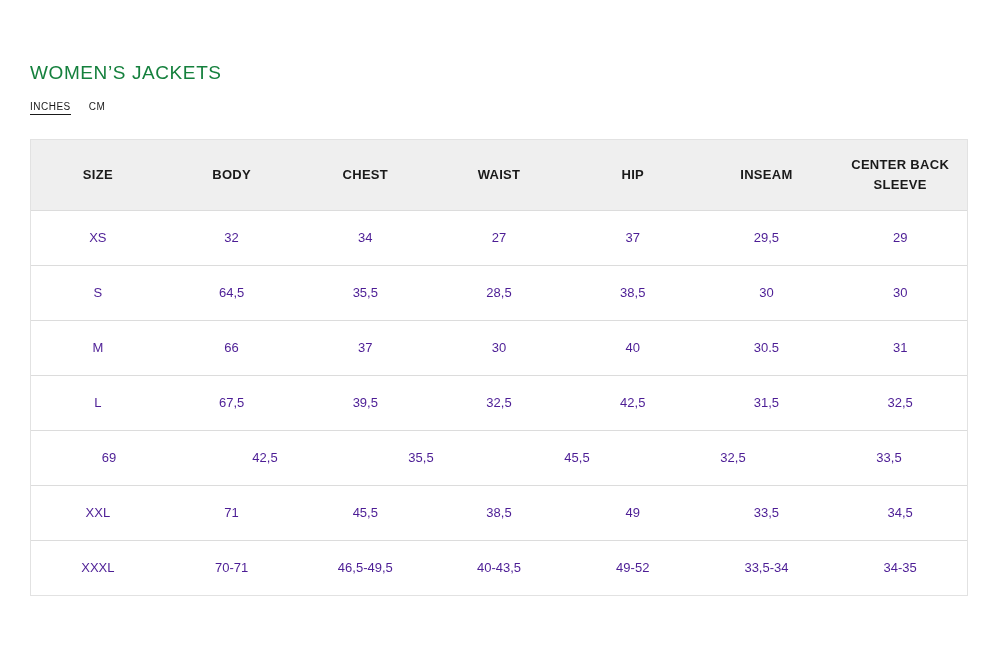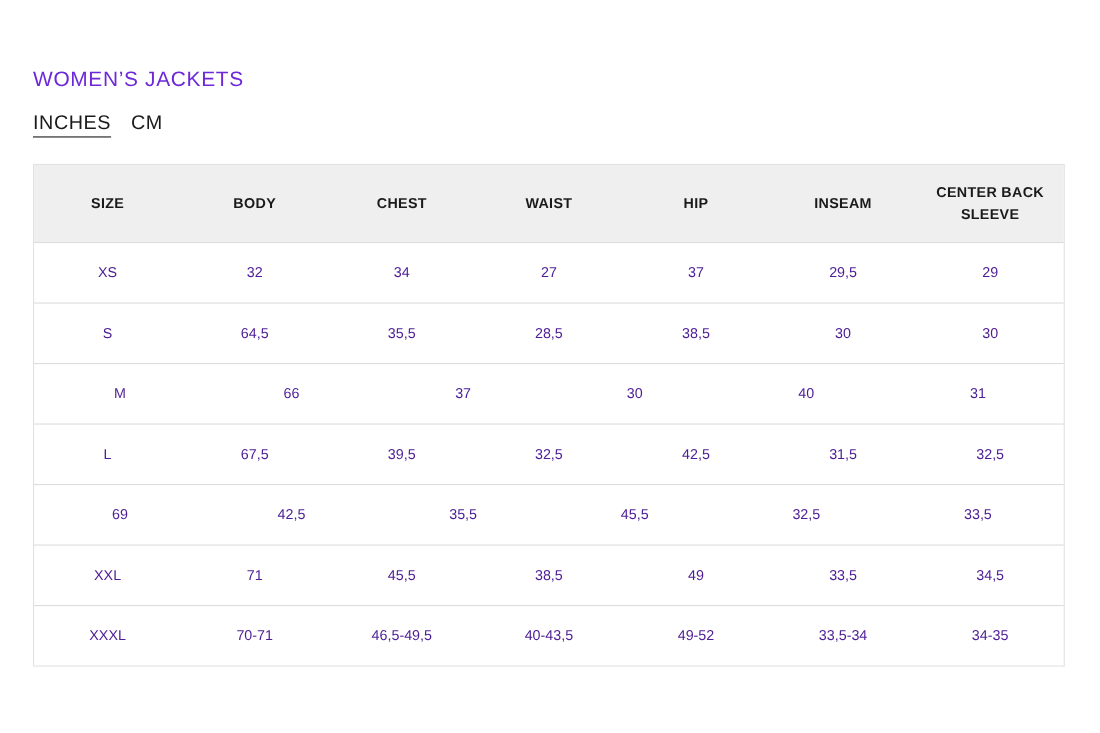--- a/index.html
+++ b/index.html
@@ -15,49 +15,48 @@
     height: 666px;
     background: #ffffff;
     padding: 62px 30px 0 30px;
     overflow: hidden;
   }
   .page-title {
     margin: 0;
     font-size: 19px;
     font-weight: 500;
     letter-spacing: 0.6px;
-    color: #6d28d9;
+    color: #15803d;
     line-height: 21px;
   }
   .unit-tabs {
     margin-top: 18px;
     display: flex;
     align-items: flex-start;
     gap: 18px;
-    font-size: 18px;
+    font-size: 10px;
     letter-spacing: 0.5px;
     color: #1a1a1a;
   }
   .unit-tab {
     cursor: pointer;
     padding-bottom: 2px;
   }
   .unit-tab.active {
     border-bottom: 1px solid #1a1a1a;
   }
   .size-table {
     margin-top: 24px;
     width: 938px;
     border: 1px solid #e2e2e2;
     background: #ffffff;
   }
   .t-row {
     display: flex;
     width: 100%;
-    justify-content: flex-end;
   }
   .t-row.header {
     background: #efefef;
     height: 70px;
   }
   .t-row.body-row {
     height: 55px;
     border-top: 1px solid #dcdcdc;
   }
   .t-cell {
@@ -117,20 +116,21 @@
           <div class="t-cell">38,5</div>
           <div class="t-cell">30</div>
           <div class="t-cell">30</div>
         </div>
         <div class="t-row body-row">
           <div class="t-cell">M</div>
           <div class="t-cell">66</div>
           <div class="t-cell">37</div>
           <div class="t-cell">30</div>
           <div class="t-cell">40</div>
+          <div class="t-cell">30.5</div>
           <div class="t-cell">31</div>
         </div>
         <div class="t-row body-row">
           <div class="t-cell">L</div>
           <div class="t-cell">67,5</div>
           <div class="t-cell">39,5</div>
           <div class="t-cell">32,5</div>
           <div class="t-cell">42,5</div>
           <div class="t-cell">31,5</div>
           <div class="t-cell">32,5</div>

